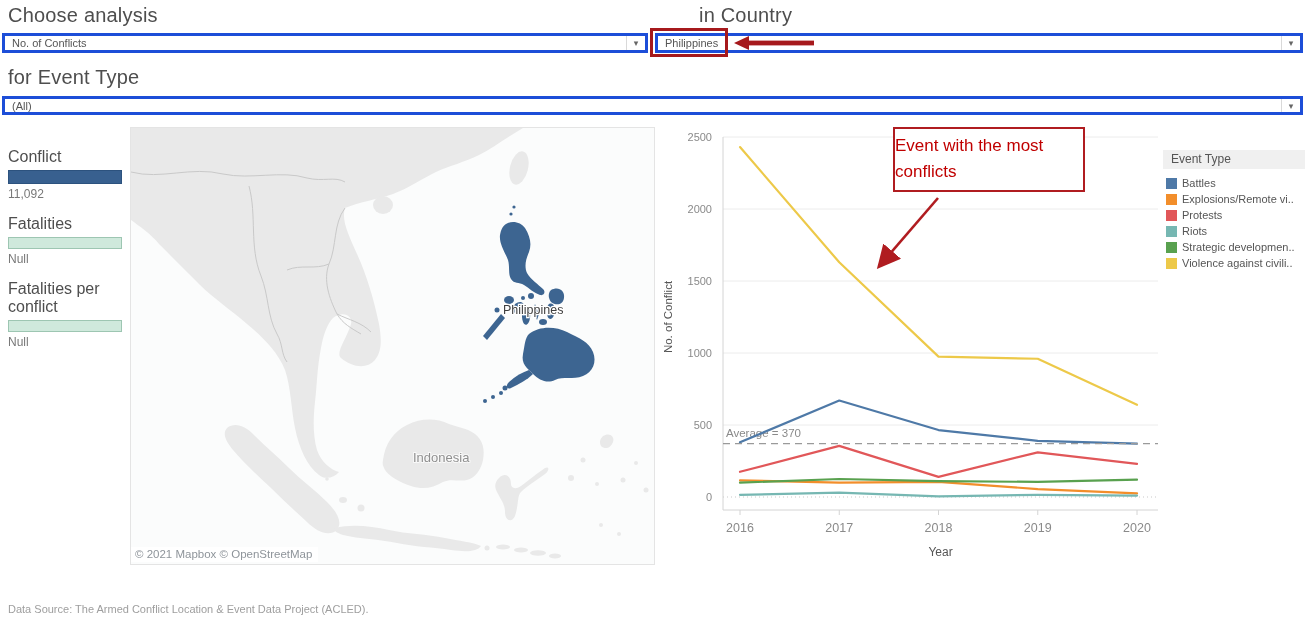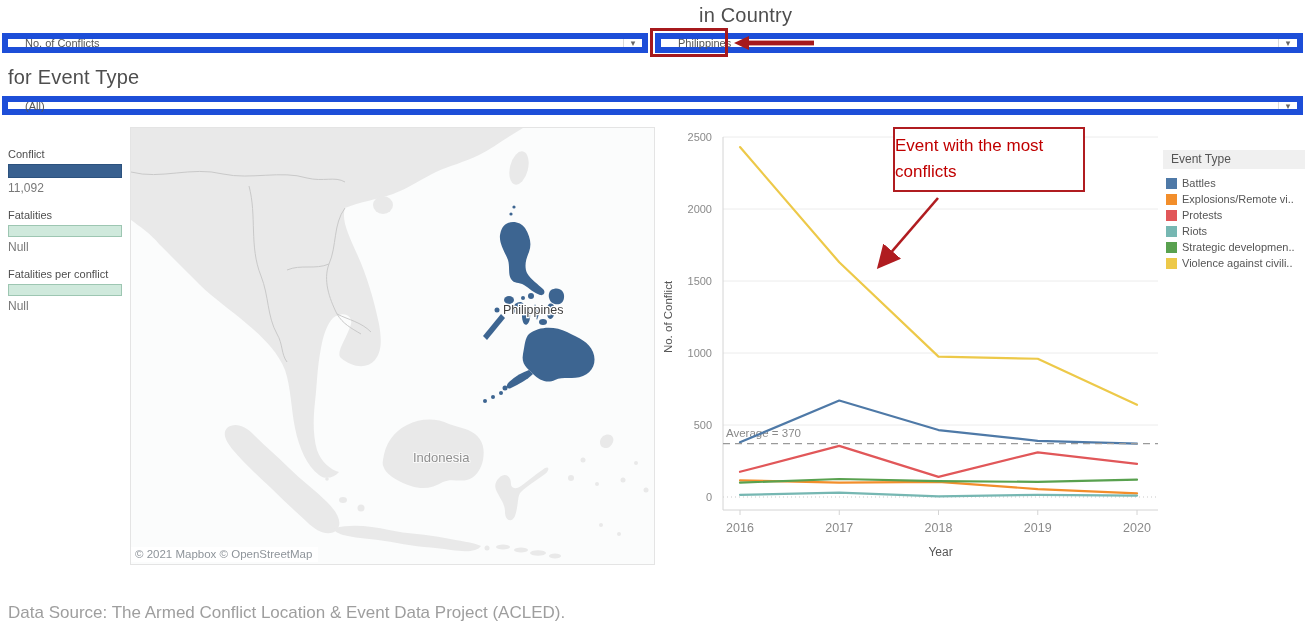--- a/index.html
+++ b/index.html
@@ -2,30 +2,30 @@
 <html><head>
 <meta charset="utf-8">
 <style>
   * { margin:0; padding:0; box-sizing:border-box; }
   html,body { width:1305px; height:628px; background:#fff; overflow:hidden;
               font-family:"Liberation Sans", sans-serif; }
   .app { position:relative; width:1305px; height:628px; background:#fff; }
 
   .h-title { position:absolute; font-size:20px; color:#4e4e4e; font-weight:400; letter-spacing:.2px; }
 
-  .dd { position:absolute; height:20px; background:#fff; border:6px solid #1d4ed8;
-        font-size:11px; color:#555; display:flex; align-items:center; padding-left:17px; }
+  .dd { position:absolute; height:20px; background:#fff; border:3px solid #1d4ed8;
+        font-size:11px; color:#555; display:flex; align-items:center; padding-left:7px; }
   .dd-caret { position:absolute; right:0; top:0; bottom:0; width:19px; border-left:1px solid #d9d9d9;
               display:flex; align-items:center; justify-content:center; color:#666; font-size:9px;
               background:#fff; cursor:pointer; }
 
   .hl-box { position:absolute; border:3px solid #a6191c; background:transparent; pointer-events:none; }
 
   .kpi { position:absolute; left:0; top:148px; width:130px; }
-  .kpi-label { font-size:11px; color:#4e4e4e; margin:0 0 4px 8px; }
+  .kpi-label { font-size:16px; color:#4e4e4e; margin:0 0 4px 8px; }
   .kpi-bar { margin:0 0 0 8px; width:114px; }
   .kpi-val { width:114px; margin-left:8px; font-size:12px; color:#787878; padding-top:3px; }
   .bar-conflict { height:14px; background:#38608f; border:1px solid #2c527e; }
   .bar-null { height:12px; background:#cfe9dc; border:1px solid #9dc6b2; }
   .kpi-block { margin-bottom:14px; }
 
   .map-pane { position:absolute; left:130px; top:127px; width:525px; height:438px;
               border:1px solid #e4e4e4; background:#fbfcfc; }
   .map-attr { position:absolute; left:0px; bottom:2px; background:rgba(255,255,255,.85);
               font-size:11.5px; color:#8e949a; padding:1px 6px 2px 4px; }
@@ -36,30 +36,31 @@
   .annot-box { position:absolute; left:233px; top:2px; width:192px; background:#fff;
                border:2px solid #b01c20; color:#c00000; font-size:17px; line-height:1.5;
                padding:4px 10px 6px 0; }
 
   .legend { position:absolute; left:1163px; top:150px; width:142px; }
   .legend-title { font-size:12px; color:#555; background:#f0f0f0; padding:2px 4px 3px 8px; margin-bottom:6px; }
   .legend-item { display:flex; align-items:center; height:16px; padding-left:3px; cursor:pointer; }
   .swatch { width:11px; height:11px; flex:0 0 11px; margin-right:5px; }
   .legend-label { font-size:11px; color:#555; white-space:nowrap; overflow:hidden; }
 
-  .footer { position:absolute; left:8px; top:603px; font-size:17px; color:#9e9e9e; }
+  .footer { position:absolute; left:8px; top:603px; font-size:11px; color:#9e9e9e; }
 
   .map-country-label { font-size:12.5px; fill:#3f3f3f; paint-order:stroke; stroke:#ffffff; stroke-width:2.5px; }
   .map-region-label { font-size:13px; fill:#8f8f8f; paint-order:stroke; stroke:rgba(255,255,255,.7); stroke-width:2px; }
 </style>
 </head>
 <body>
 
 <div class="app">
 
+  <div class="h-title" style="left:8px; top:4px;">Choose analysis</div>
   <div class="h-title" style="left:657px; top:4px;margin-left:42px;">in Country</div>
   <div class="h-title" style="left:8px; top:66px;">for Event Type</div>
 
   <div class="dd" style="left:2px; top:33px; width:646px;">
     <span>No. of Conflicts</span>
     <span class="dd-caret">▾</span>
   </div>
 
   <div class="dd" style="left:655px; top:33px; width:648px;">
     <span>Philippines</span>

